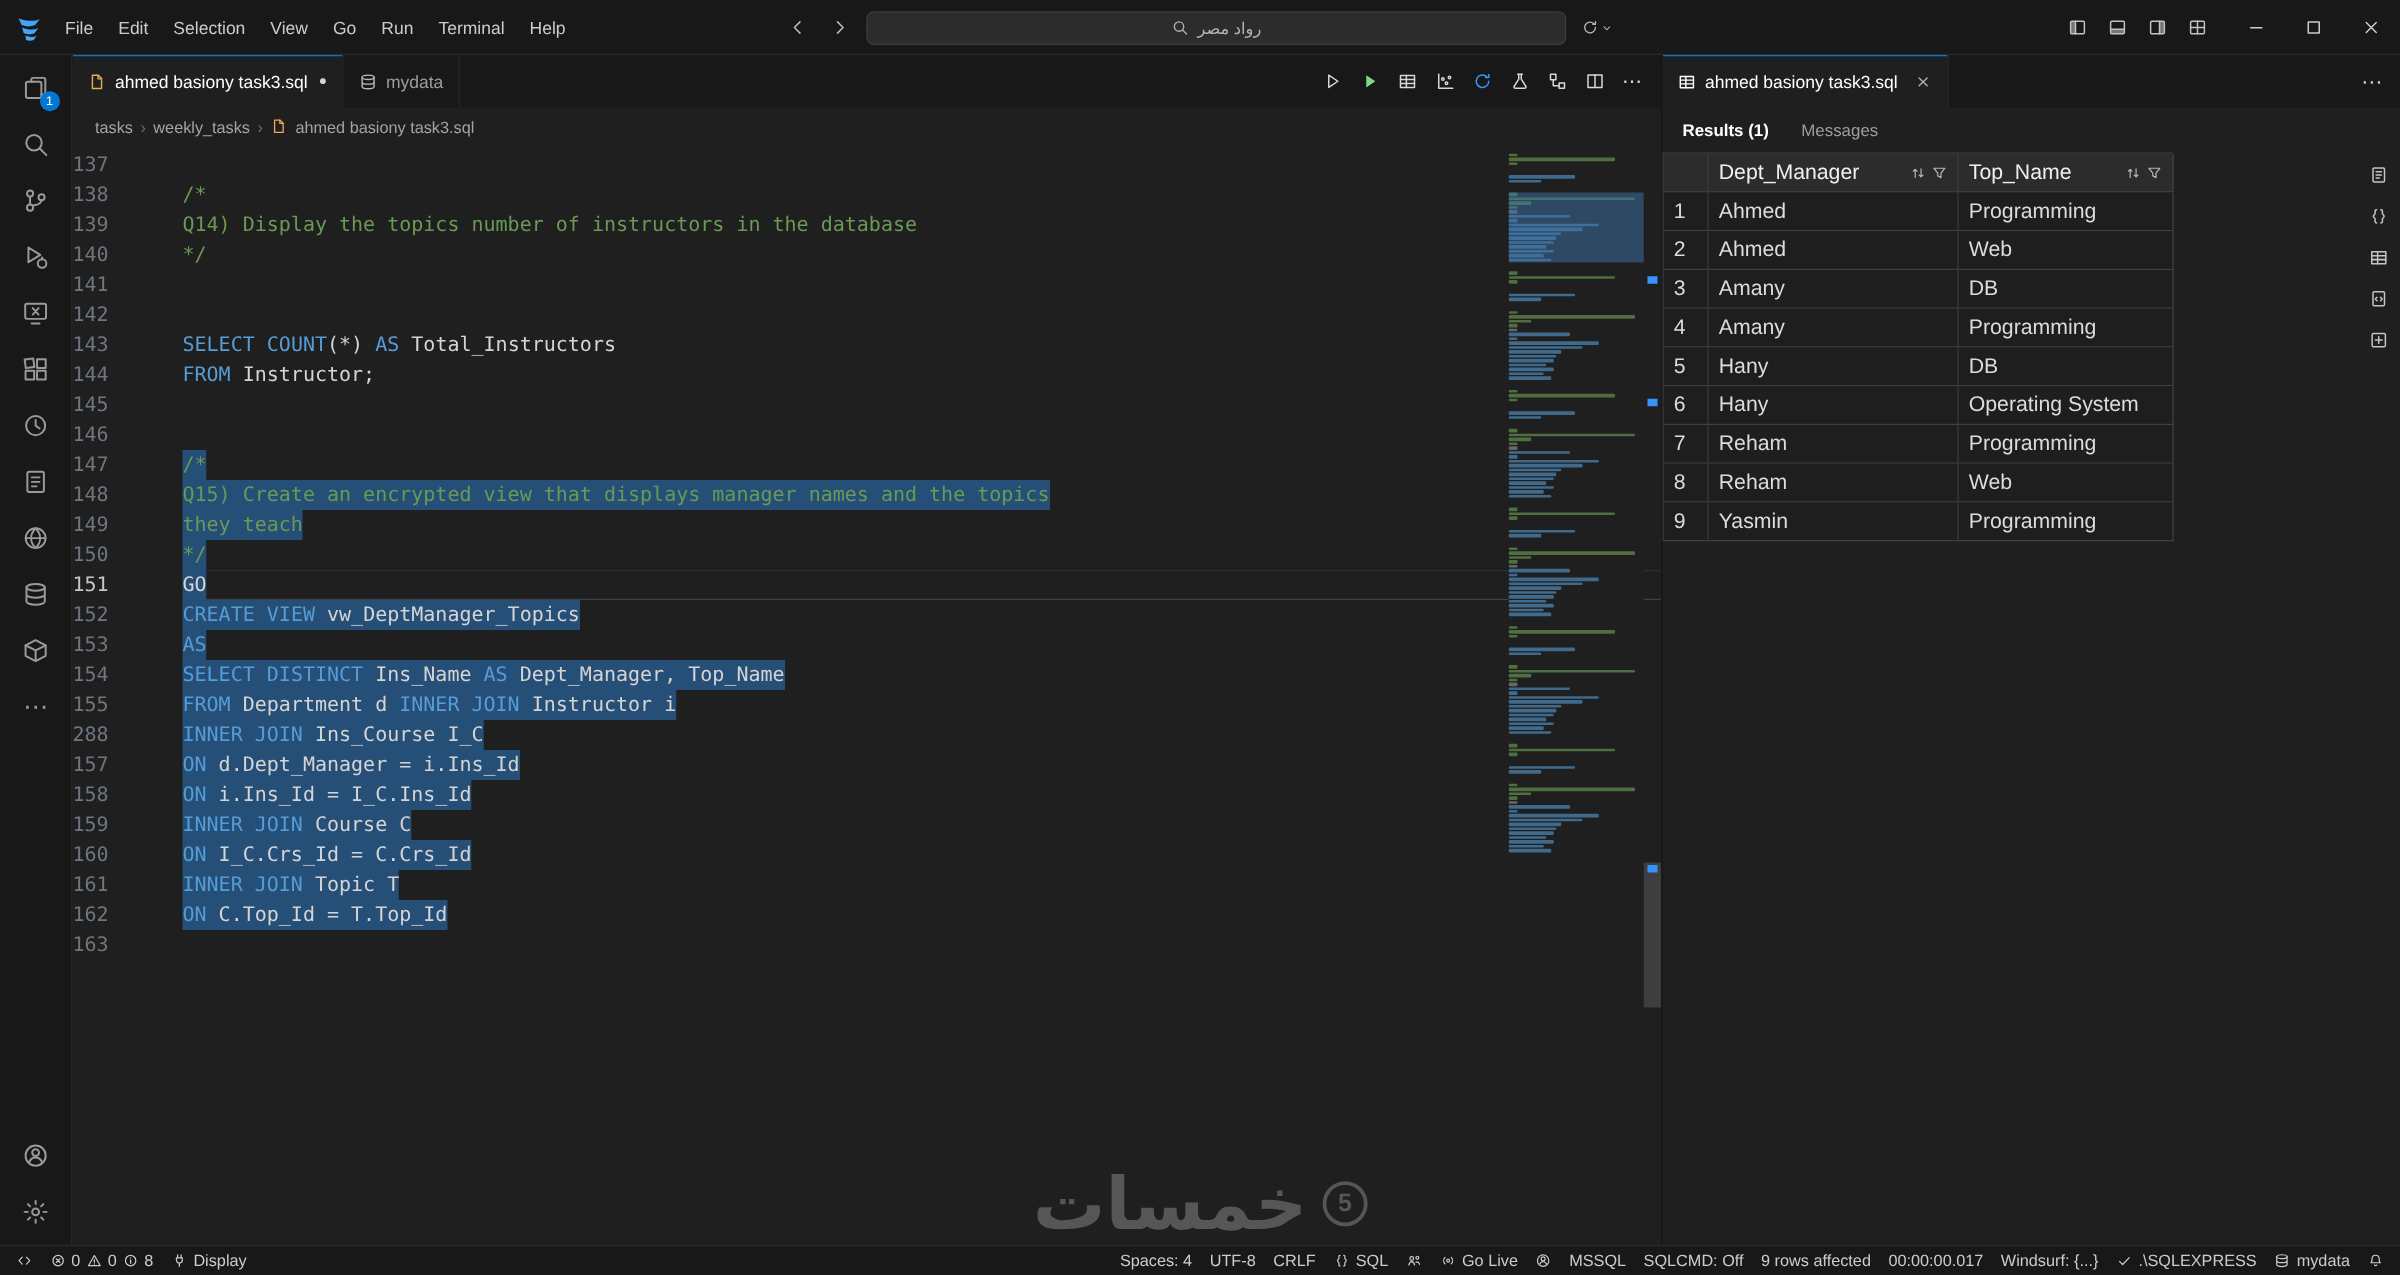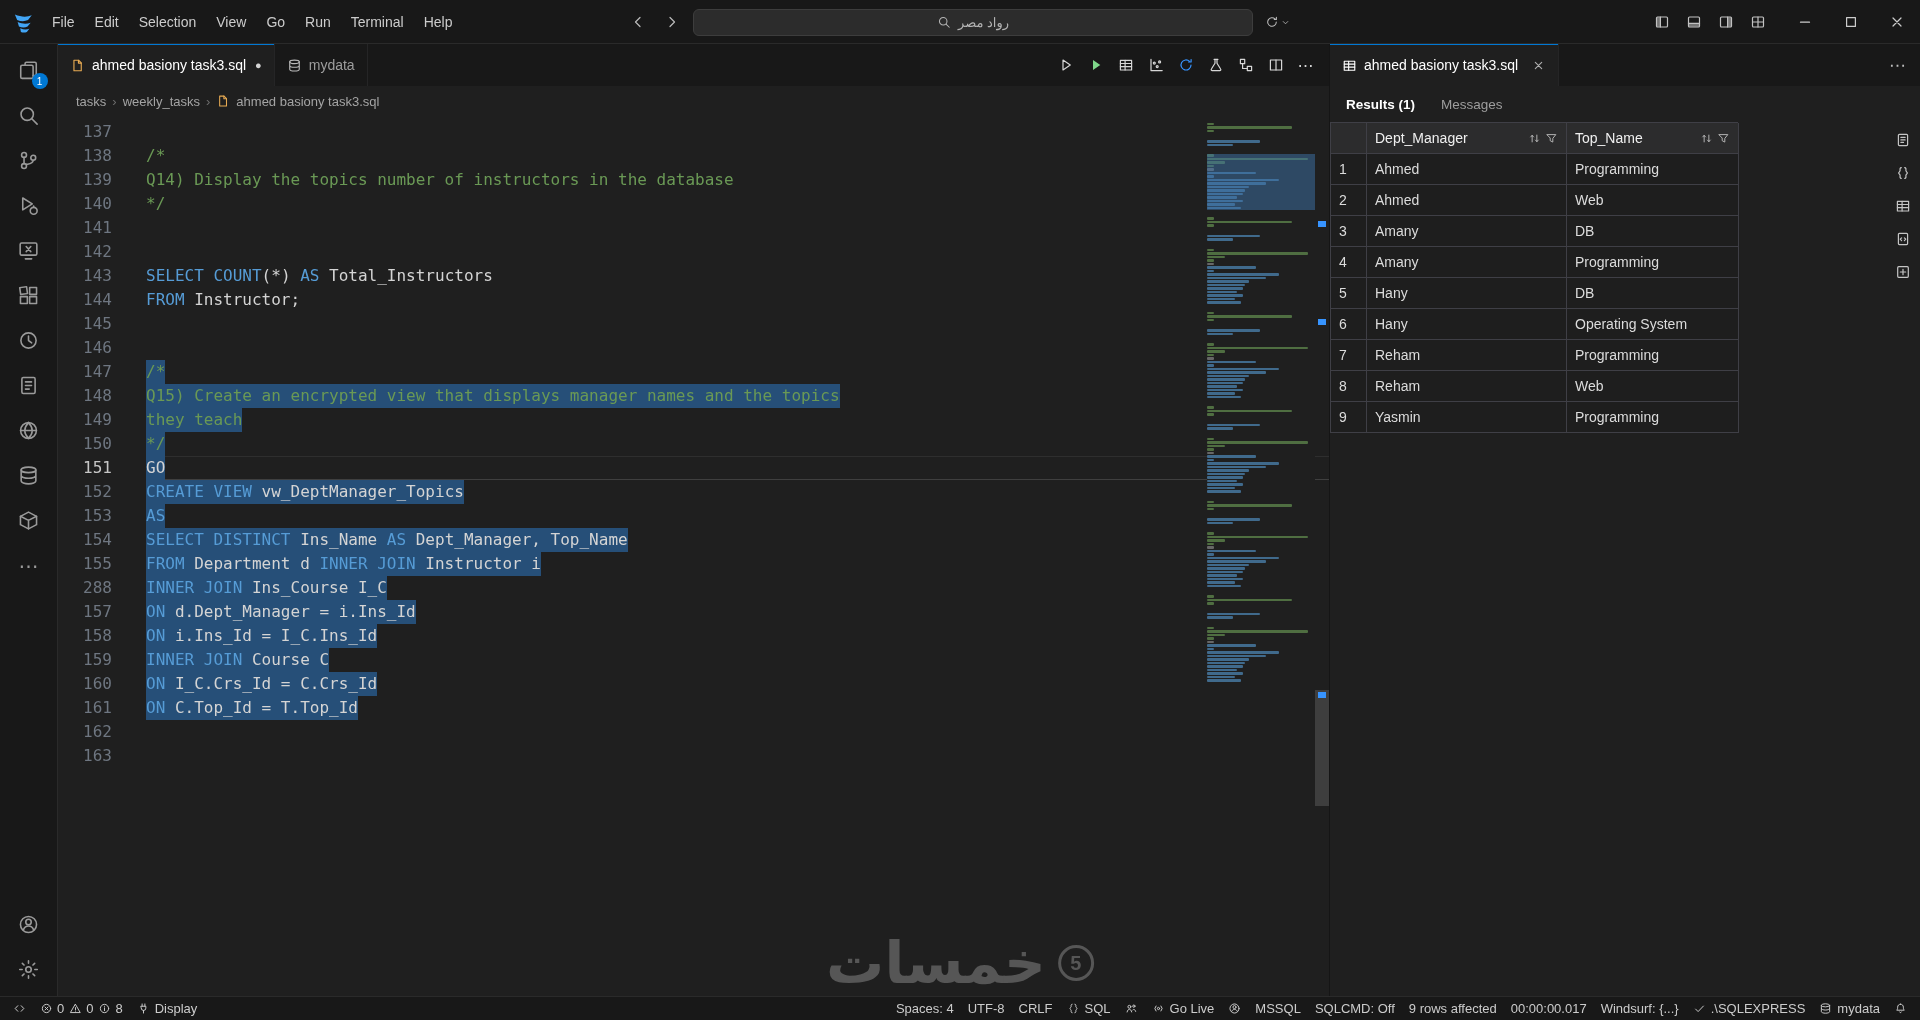--- a/index.html
+++ b/index.html
@@ -70,21 +70,21 @@
 
   .breadcrumbs { height:30px; background:#1f1f1f; display:flex; align-items:center; gap:6px;
                  padding-left:18px; font-size:13px; color:#a4a4a4; flex:none; }
   .crumb { white-space:nowrap; }
   .crumb-sep { color:#6d6d6d; }
   .crumbic { color:#e8ab53; display:flex; }
   .crumbic .ic { width:14px; height:14px; }
 
   .editor { flex:1; position:relative; display:flex; background:#1f1f1f; overflow:hidden;
             font-family:"DejaVu Sans Mono", monospace; font-size:16px; line-height:24px; }
-  .gutter { width:54px; flex:none; padding-top:4px; text-align:right; color:#6e7681; }
+  .gutter { width:54px; flex:none; padding-top:4px; color:#6e7681; }
   .ln { height:24px; }
   .ln.cur { color:#c6c6c6; }
   .code { flex:1; padding-top:4px; padding-left:34px; color:#d4d4d4; }
   .code-line { height:24px; white-space:pre; }
   .code-line.cur { box-shadow:inset 0 -1px 0 #3f3f3f, inset 0 1px 0 #2e2e2e; }
   .line-content { display:inline-block; min-height:24px; }
   .line-content.sel { background:#264f78; }
   .tok-kw { color:#569cd6; }
   .tok-cm { color:#6a9955; }
   .tok-pl { color:#d4d4d4; }
@@ -99,21 +99,21 @@
 
   
   .results-group { width:591px; flex:none; display:flex; flex-direction:column; background:#1f1f1f;
                    border-left:1px solid #151515; }
   .view-tabs { height:36px; display:flex; align-items:center; gap:26px; padding-left:16px;
                font-size:13.5px; flex:none; }
   .vt { color:#9d9d9d; }
   .vt.active { color:#ffffff; font-weight:bold; }
   .results-body { flex:1; position:relative; }
   .grid { display:grid; grid-template-columns:36px 200px 172px; grid-auto-rows:31px;
-          align-content:start; font-size:14px; color:#dcdcdc;
+          align-content:start; font-size:17px; color:#dcdcdc;
           border-top:1px solid #3f3f46; border-left:1px solid #3f3f46; width:408px; }
   .gcell { display:flex; align-items:center; padding:0 8px; background:#1e1e1e;
            border-right:1px solid #3f3f46; border-bottom:1px solid #3f3f46; overflow:hidden; white-space:nowrap; }
   .ghead { background:#2c2c2d; color:#f0f0f0; }
   .hicons { margin-left:auto; display:flex; align-items:center; gap:4px; color:#b5b5b5; }
   .hicons .ic { width:13px; height:13px; }
   .side-actions { position:absolute; top:10px; right:0; width:34px; display:flex; flex-direction:column;
                   gap:17px; align-items:center; color:#c5c5c5; }
   .sa { background:none; border:none; color:#c5c5c5; display:flex; }
   .sa .ic { width:16px; height:16px; }
@@ -477,20 +477,21 @@
               <div class="code-line cur"><span class="line-content sel"><span class="tok-pl">GO</span></span></div>
               <div class="code-line"><span class="line-content sel"><span class="tok-kw">CREATE</span><span class="tok-pl"> </span><span class="tok-kw">VIEW</span><span class="tok-pl"> vw_DeptManager_Topics</span></span></div>
               <div class="code-line"><span class="line-content sel"><span class="tok-kw">AS</span></span></div>
               <div class="code-line"><span class="line-content sel"><span class="tok-kw">SELECT</span><span class="tok-pl"> </span><span class="tok-kw">DISTINCT</span><span class="tok-pl"> Ins_Name </span><span class="tok-kw">AS</span><span class="tok-pl"> Dept_Manager, Top_Name</span></span></div>
               <div class="code-line"><span class="line-content sel"><span class="tok-kw">FROM</span><span class="tok-pl"> Department d </span><span class="tok-kw">INNER JOIN</span><span class="tok-pl"> Instructor i</span></span></div>
               <div class="code-line"><span class="line-content sel"><span class="tok-kw">INNER JOIN</span><span class="tok-pl"> Ins_Course I_C</span></span></div>
               <div class="code-line"><span class="line-content sel"><span class="tok-kw">ON</span><span class="tok-pl"> d.Dept_Manager = i.Ins_Id</span></span></div>
               <div class="code-line"><span class="line-content sel"><span class="tok-kw">ON</span><span class="tok-pl"> i.Ins_Id = I_C.Ins_Id</span></span></div>
               <div class="code-line"><span class="line-content sel"><span class="tok-kw">INNER JOIN</span><span class="tok-pl"> Course C</span></span></div>
               <div class="code-line"><span class="line-content sel"><span class="tok-kw">ON</span><span class="tok-pl"> I_C.Crs_Id = C.Crs_Id</span></span></div>
+              <div class="code-line"><span class="line-content sel"><span class="tok-kw">INNER JOIN</span><span class="tok-pl"> Topic T</span></span></div>
               <div class="code-line"><span class="line-content sel"><span class="tok-kw">ON</span><span class="tok-pl"> C.Top_Id = T.Top_Id</span></span></div>
               <div class="code-line"><span class="line-content"></span></div>
             </div>
           <div class="minimap">
               <div class="mm-row"></div>
               <div class="mm-row">
                 <div class="mm-bar" style="width: 6.7px; background: rgba(106, 153, 85, 0.65);"></div>
               </div>
               <div class="mm-row">
                 <div class="mm-bar" style="width: 85px; background: rgba(106, 153, 85, 0.65);"></div>

